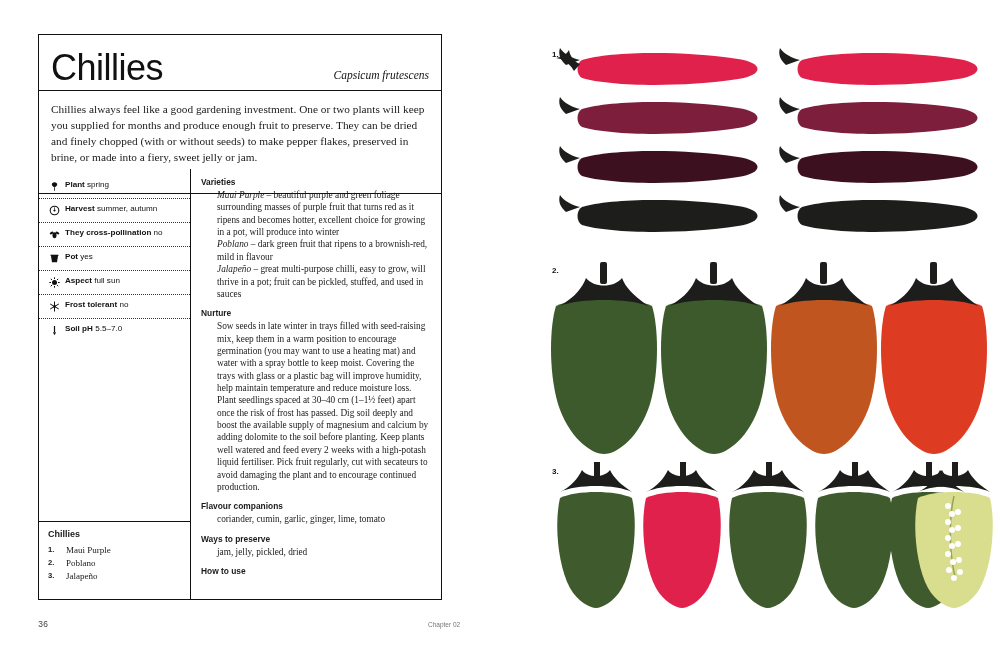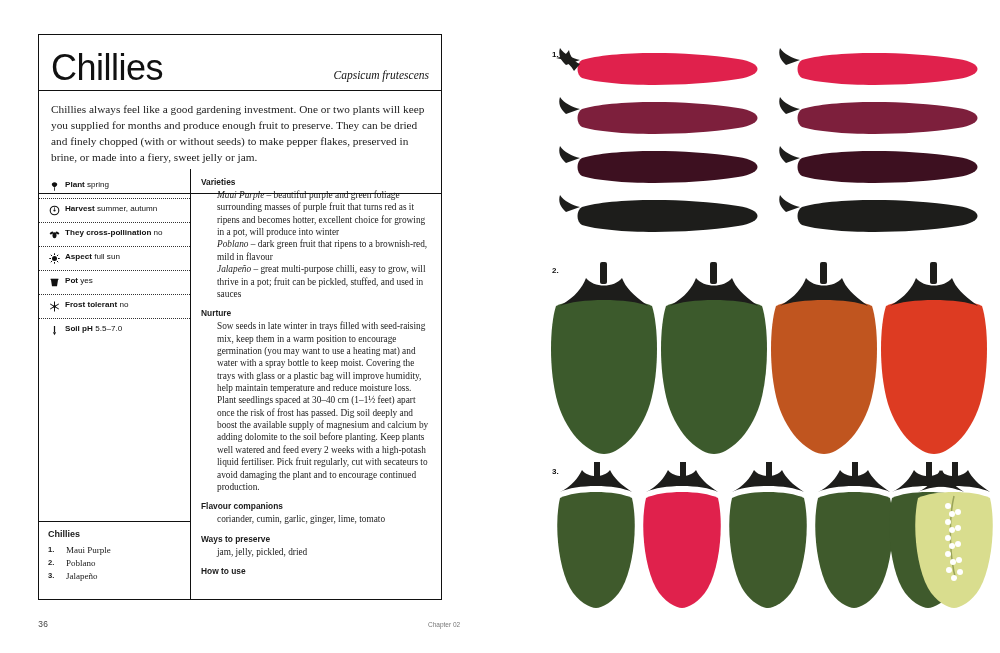--- a/index.html
+++ b/index.html
@@ -160,44 +160,44 @@
                     <ellipse cx="3.6" cy="5" rx="2" ry="1.2" fill="#111" transform="rotate(-25 3.6 5)"></ellipse>
                     <ellipse cx="9.4" cy="5" rx="2" ry="1.2" fill="#111" transform="rotate(25 9.4 5)"></ellipse>
                   </svg>
               </span>
               <span class="lbl"><b>They cross-pollination</b> <span>no</span></span>
             </div>
 
             <div class="fact">
               <span class="ic">
                 <svg width="13" height="13" viewBox="0 0 13 13">
+                    <path d="M3 4h7l-1 6.2H4L3 4z" fill="#111"></path>
+                    <rect x="2.6" y="2.7" width="7.8" height="1.3" fill="#111"></rect>
+                  </svg>
+              </span>
+              <span class="lbl"><b>Pot</b> <span>yes</span></span>
+            </div>
+
+            <div class="fact">
+              <span class="ic">
+                <svg width="13" height="13" viewBox="0 0 13 13">
                     <circle cx="6.5" cy="6.5" r="2.5" fill="#111"></circle>
                     <g stroke="#111" stroke-width="1">
                       <line x1="6.5" y1="1.3" x2="6.5" y2="3"></line>
                       <line x1="6.5" y1="10" x2="6.5" y2="11.7"></line>
                       <line x1="1.3" y1="6.5" x2="3" y2="6.5"></line>
                       <line x1="10" y1="6.5" x2="11.7" y2="6.5"></line>
                       <line x1="2.8" y1="2.8" x2="4" y2="4"></line>
                       <line x1="9" y1="9" x2="10.2" y2="10.2"></line>
                       <line x1="10.2" y1="2.8" x2="9" y2="4"></line>
                       <line x1="4" y1="9" x2="2.8" y2="10.2"></line>
                     </g>
                   </svg>
               </span>
               <span class="lbl"><b>Aspect</b> <span>full sun</span></span>
-            </div>
-
-            <div class="fact">
-              <span class="ic">
-                <svg width="13" height="13" viewBox="0 0 13 13">
-                    <path d="M3 4h7l-1 6.2H4L3 4z" fill="#111"></path>
-                    <rect x="2.6" y="2.7" width="7.8" height="1.3" fill="#111"></rect>
-                  </svg>
-              </span>
-              <span class="lbl"><b>Pot</b> <span>yes</span></span>
             </div>
 
             <div class="fact">
               <span class="ic">
                 <svg width="13" height="13" viewBox="0 0 13 13">
                     <g stroke="#111" stroke-width="1">
                       <line x1="6.5" y1="1.5" x2="6.5" y2="11.5"></line>
                       <line x1="2.2" y1="4" x2="10.8" y2="9"></line>
                       <line x1="10.8" y1="4" x2="2.2" y2="9"></line>
                     </g>

